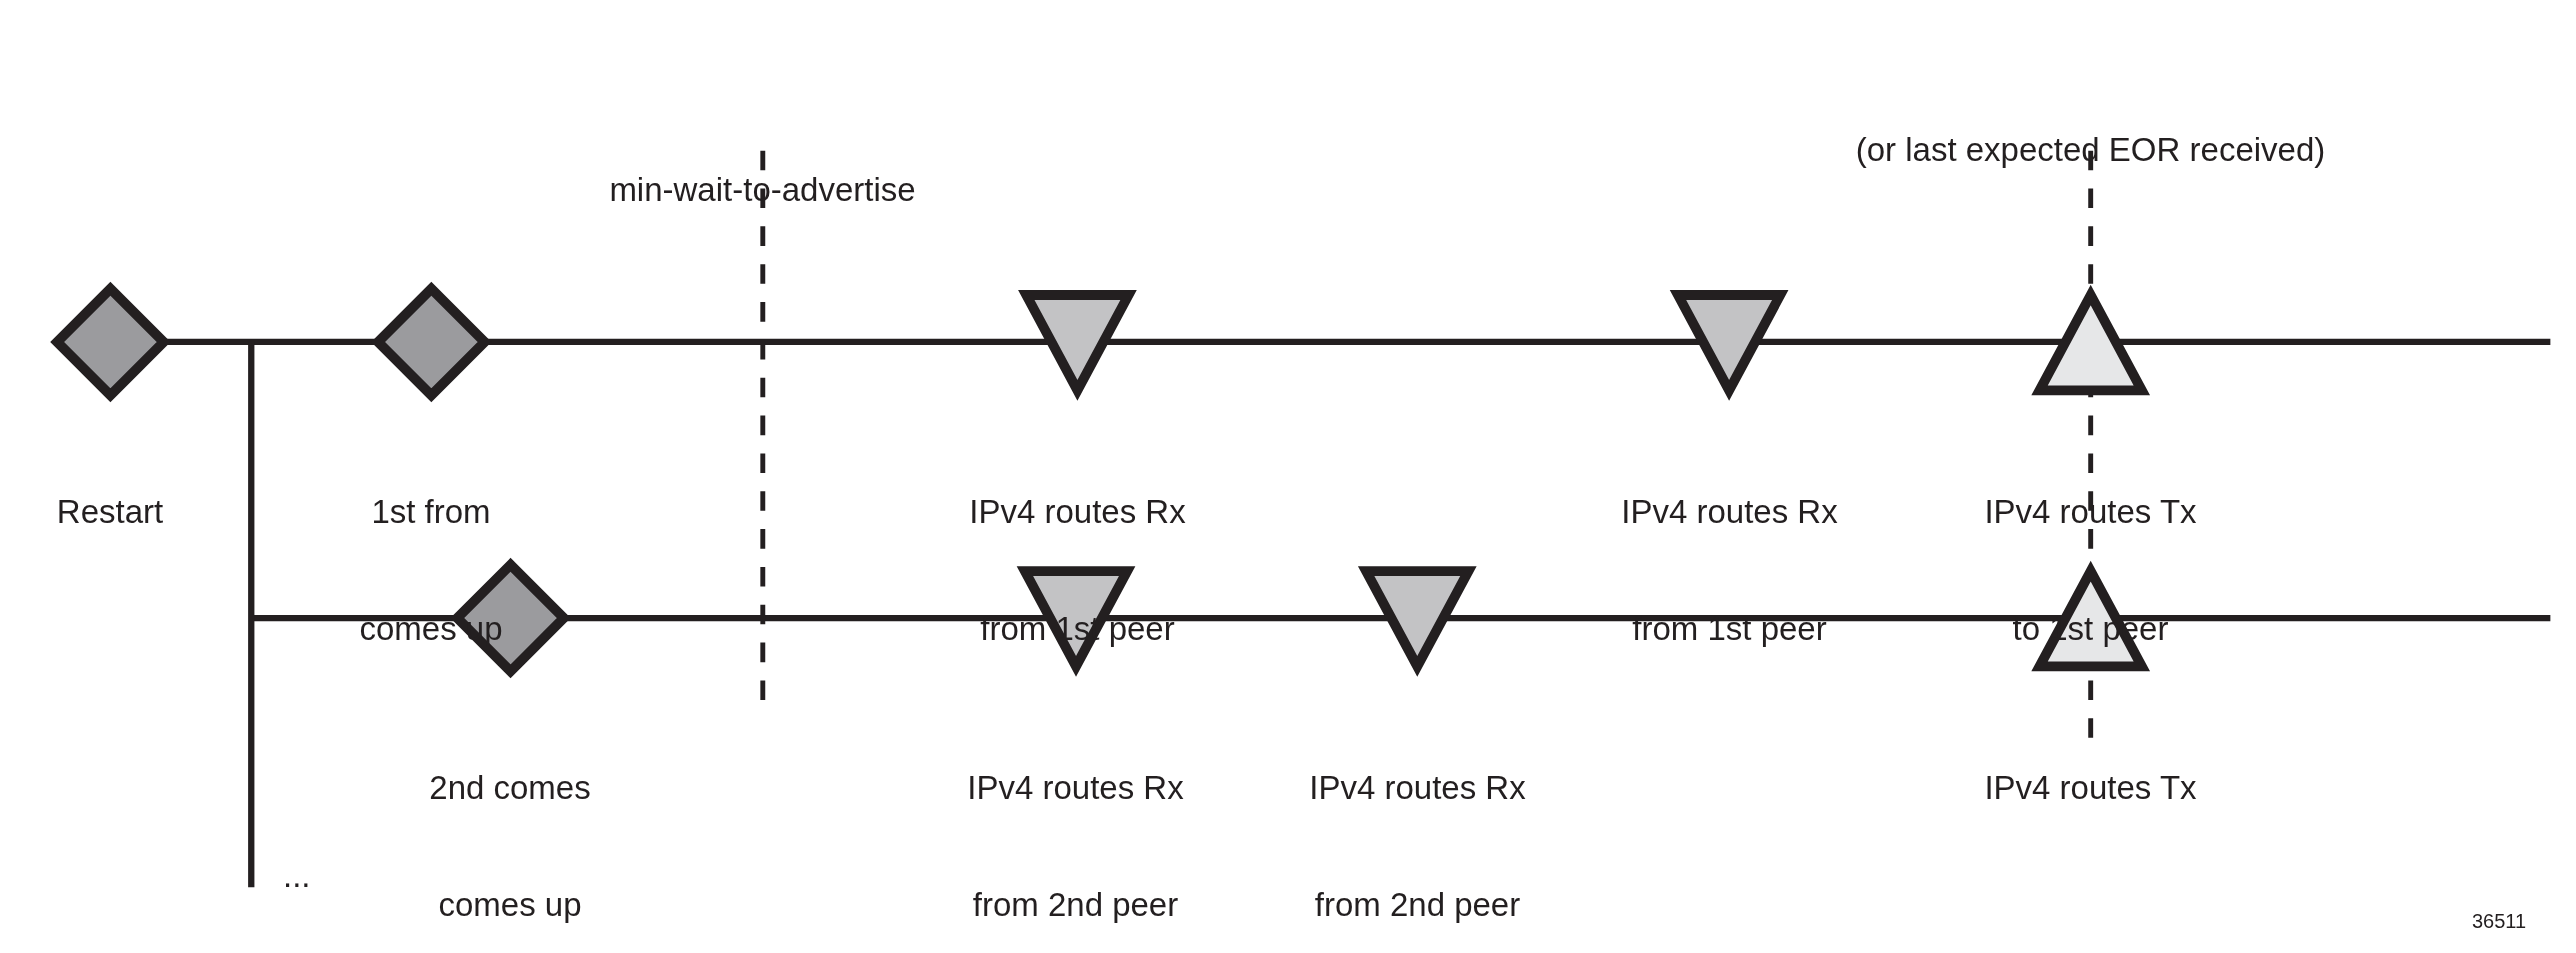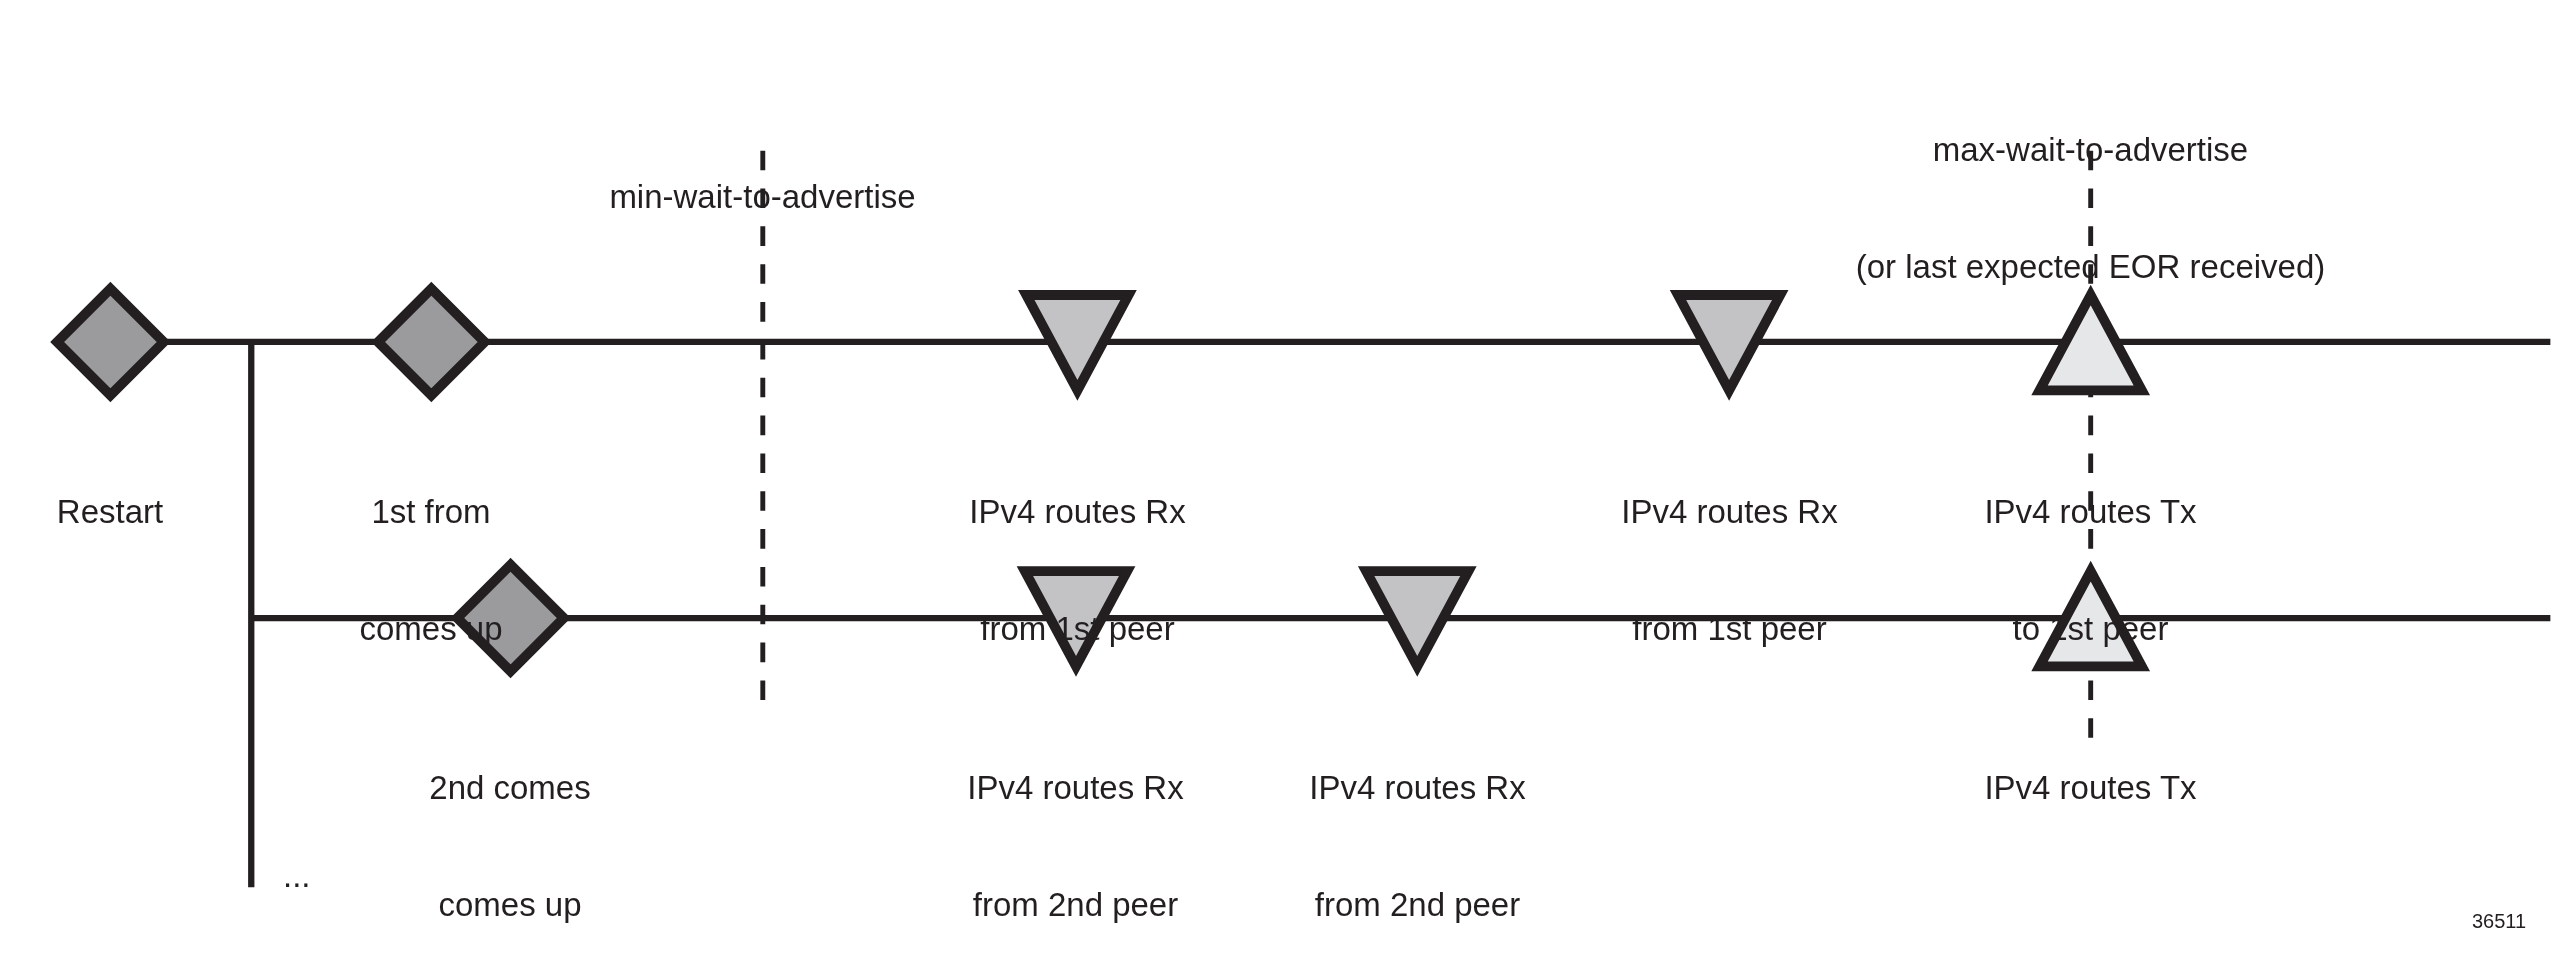--- a/index.html
+++ b/index.html
@@ -77,26 +77,25 @@
 
     <polygon points="728,806 804,882 728,958 652,882" fill="#9b9b9e" stroke="#231f20" stroke-width="14" stroke-linejoin="miter"></polygon>
 
     <polygon points="1462,815 1608,815 1535,951" fill="#c3c3c5" stroke="#231f20" stroke-width="14" stroke-linejoin="miter"></polygon>
 
     <polygon points="1949,815 2095,815 2022,951" fill="#c3c3c5" stroke="#231f20" stroke-width="14" stroke-linejoin="miter"></polygon>
 
     <polygon points="2983,815 3056,951 2910,951" fill="#e6e7e8" stroke="#231f20" stroke-width="14" stroke-linejoin="miter"></polygon>
   </svg>
 
-  <div class="lbl" style="left:482px; top:99px; width:561px;">
+  <div class="lbl" style="left:482px; top:92px; width:561px;">
     <span>min-wait-to-advertise</span>
   </div>
 
   <div class="lbl" style="left:1740px; top:52px; width:701px;">
-    <span>max-wait-to-advertise</span>
     <span>(or last expected EOR received)</span>
   </div>
 
   <div class="lbl" style="left:-30px; top:414px; width:280px;">
     <span>Restart</span>
   </div>
 
   <div class="lbl" style="left:291px; top:414px; width:280px;">
     <span>1st from</span>
     <span>comes up</span>

